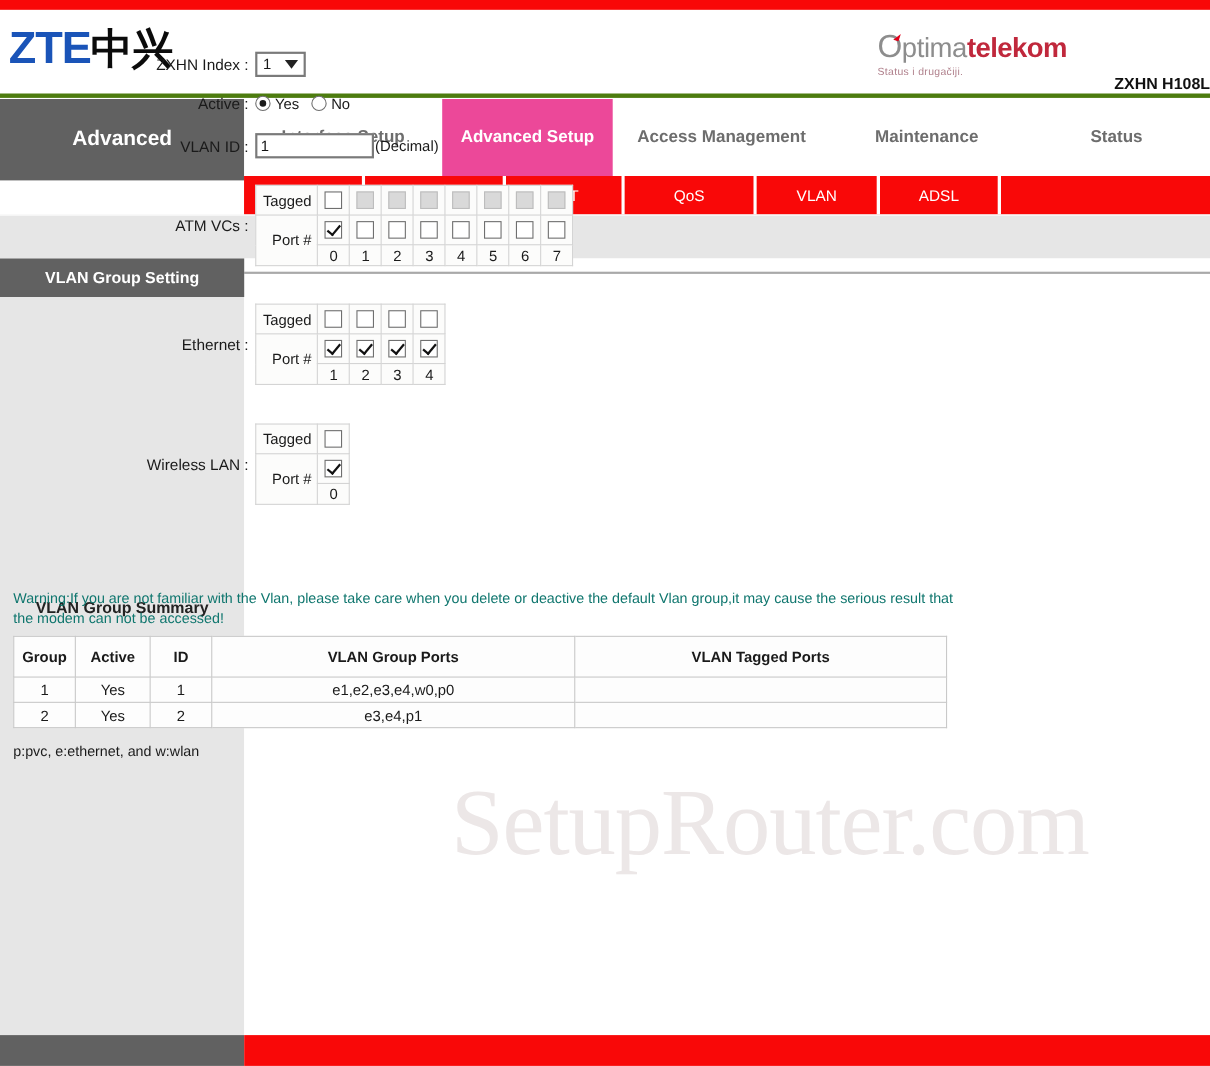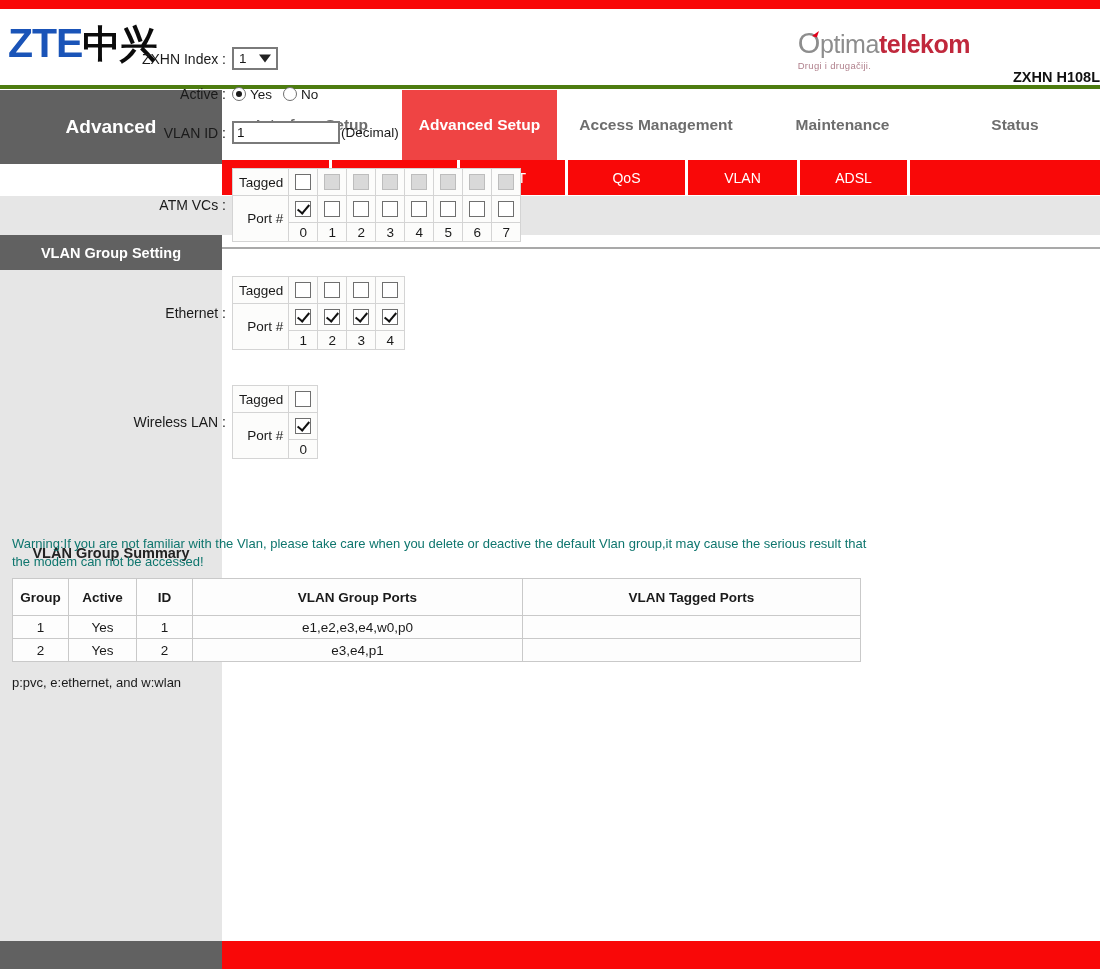--- a/index.html
+++ b/index.html
@@ -92,21 +92,21 @@
   }
   .nav-tab {
     height: 70px;
     display: flex; align-items: center; justify-content: center;
     text-align: center;
     font-size: 15.5px; font-weight: bold;
     color: #6d6d6d;
     line-height: 1.25;
     padding: 0 6px;
   }
-  .nav-tab.active { background: #ef4444; color: #ffffff; }
+  .nav-tab.active { background: #ec4899; color: #ffffff; }
 
   
   .subnav {
     position: absolute; left: 222px; top: 160px;
     width: 878px; height: 35px;
     display: flex;
     background: #f90808;
   }
   .subnav-item {
     height: 35px;
@@ -314,21 +314,21 @@
 
   <div class="top-strip"></div>
 
   <div class="logo-band">
     <div class="zte-logo"><span class="lat">ZTE</span><span class="han">中兴</span></div>
 
     <div class="optima">
       <div class="optima-main">
         <span class="o-mark"><span>O</span><span class="o-tick"></span></span><span class="grey">ptima</span><span class="red">telekom</span>
       </div>
-      <div class="optima-tag">Drugi i drugačiji.</div>
+      <div class="optima-tag">Status i drugačiji.</div>
     </div>
 
     <div class="model">ZXHN H108L</div>
   </div>
 
   <div class="nav-band">
     <div class="nav-left">Advanced</div>
     <div class="nav-tabs">
       <div class="nav-tab" style="width:180px">Interface Setup</div>
       <div class="nav-tab active" style="width:155px">Advanced Setup</div>
@@ -349,20 +349,21 @@
   </div>
 
   <div class="grey-strip"></div>
   <div class="side-col"></div>
   <div class="content-col"></div>
   <div class="hr-line"></div>
 
   <div class="section-tab" style="top:235px">VLAN Group Setting</div>
   <div class="side-label-summary">VLAN Group Summary</div>
 
+  <div class="watermark">SetupRouter.com</div>
 
   <div class="content-col form-area" style="background:transparent;">
 
     <div class="frow" style="left:0px; top:47px;">
       <div class="flabel">ZXHN Index :</div>
       <div class="fakeselect">
         <span>1</span>
         <span class="chev"></span>
       </div>
     </div>

